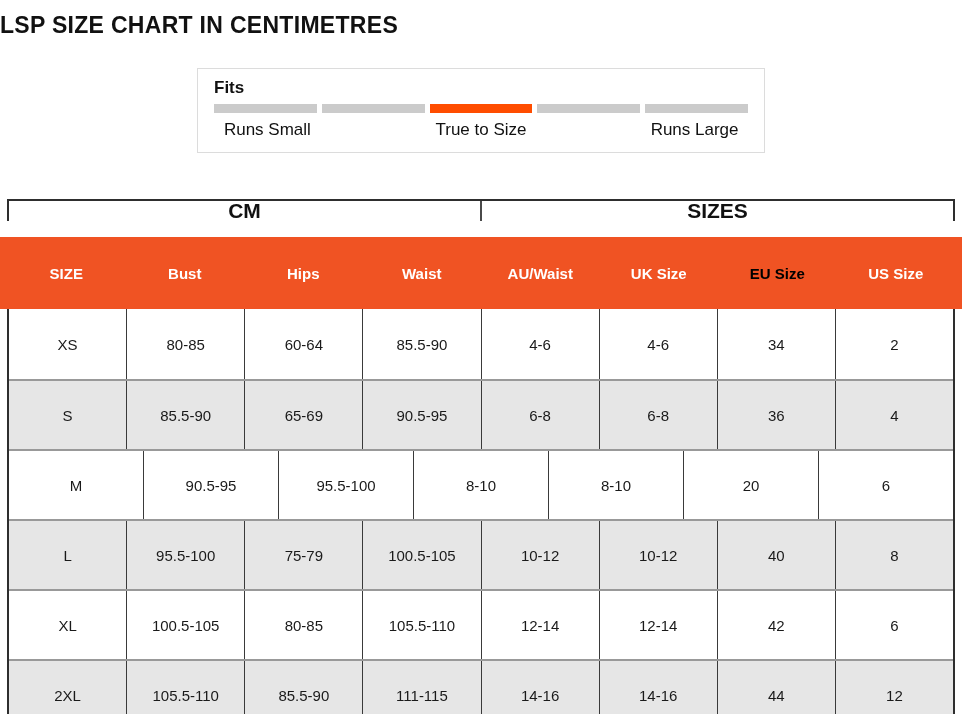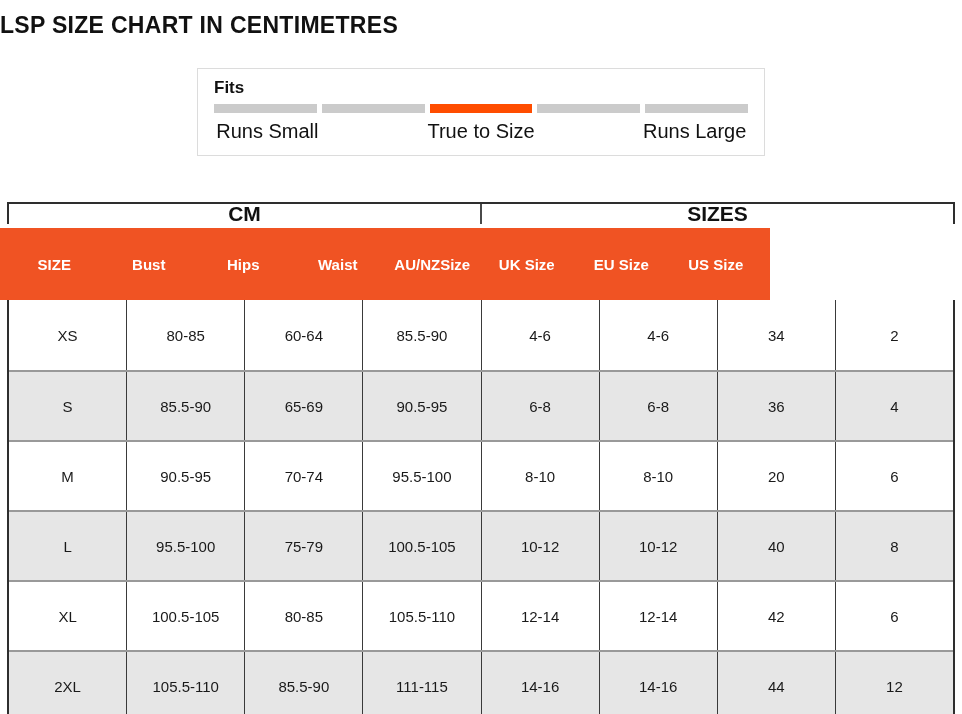--- a/index.html
+++ b/index.html
@@ -43,49 +43,49 @@
     background: #cbcbcb;
   }
   .fits-bar .seg.active { background: #FF4D00; }
   .fits-legends {
     display: flex;
     margin-top: 7px;
   }
   .fits-legends .slot {
     flex: 1;
     text-align: center;
-    font-size: 20px;
+    font-size: 17px;
     color: #111111;
     white-space: nowrap;
   }
 
   
   .size-table { margin-top: 46px; width: 962px; }
 
   .group-row {
-    margin: 4px 7px;
+    margin: 16px 7px;
     display: flex;
     height: 22px;
     border: 2px solid #2e2e2e;
     border-bottom: none;
     background: #ffffff;
   }
   .group-cell {
     flex: 1;
     display: flex;
     align-items: center;
     justify-content: center;
     font-size: 21px;
     font-weight: 800;
     color: #111111;
   }
   .group-cell.first { border-right: 2px solid #4a4a4a; }
 
   .orange-row {
-    width: 770px;
+    width: 962px;
     height: 72px;
     background: #F05323;
     display: flex;
     padding: 0 7px;
   }
   .oh-cell {
     flex: 1;
     display: flex;
     align-items: center;
     justify-content: center;
@@ -148,23 +148,23 @@
   <div class="size-table">
     <div class="group-row">
         <div class="group-cell first">CM</div>
         <div class="group-cell">SIZES</div>
       </div>
     <div class="orange-row" style="background: rgb(240, 83, 35);">
         <div class="oh-cell" style="color: rgb(255, 255, 255);">SIZE</div>
         <div class="oh-cell" style="color: rgb(255, 255, 255);">Bust</div>
         <div class="oh-cell" style="color: rgb(255, 255, 255);">Hips</div>
         <div class="oh-cell" style="color: rgb(255, 255, 255);">Waist</div>
-        <div class="oh-cell" style="color: rgb(255, 255, 255);">AU/NZSize</div>
+        <div class="oh-cell" style="color: rgb(255, 255, 255);">AU/Waist</div>
         <div class="oh-cell" style="color: rgb(255, 255, 255);">UK Size</div>
-        <div class="oh-cell" style="color: #ffffff;">EU Size</div>
+        <div class="oh-cell" style="color: #000000;">EU Size</div>
         <div class="oh-cell" style="color: rgb(255, 255, 255);">US Size</div>
       </div>
     <div class="table-body">
         <div class="data-row">
           <div class="cell size-col">XS</div>
           <div class="cell">80-85</div>
           <div class="cell">60-64</div>
           <div class="cell">85.5-90</div>
           <div class="cell">4-6</div>
           <div class="cell">4-6</div>
@@ -177,21 +177,20 @@
           <div class="cell">65-69</div>
           <div class="cell">90.5-95</div>
           <div class="cell">6-8</div>
           <div class="cell">6-8</div>
           <div class="cell">36</div>
           <div class="cell">4</div>
         </div>
         <div class="data-row">
           <div class="cell size-col">M</div>
           <div class="cell">90.5-95</div>
-          <div class="cell">70-74</div>
           <div class="cell">95.5-100</div>
           <div class="cell">8-10</div>
           <div class="cell">8-10</div>
           <div class="cell">20</div>
           <div class="cell">6</div>
         </div>
         <div class="data-row alt" style="background: rgb(230, 230, 230);">
           <div class="cell size-col">L</div>
           <div class="cell">95.5-100</div>
           <div class="cell">75-79</div>

